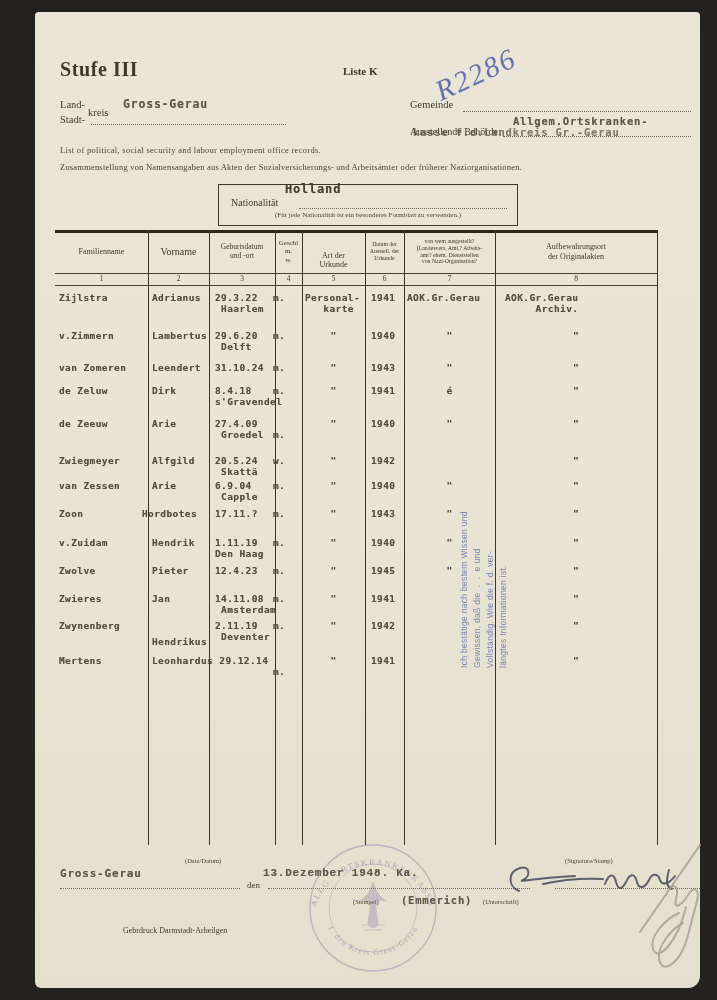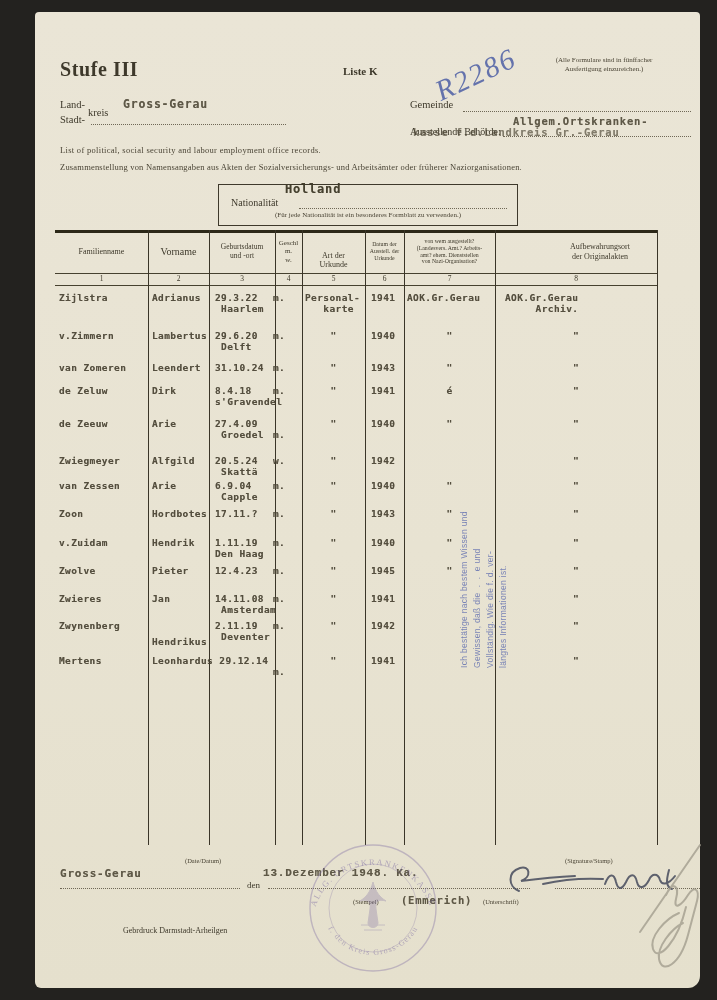--- a/index.html
+++ b/index.html
@@ -49,24 +49,20 @@
   .ink{color:#4d5fa5;}
 </style>
 </head>
 <body>
 
 <div class="paper">
 
   <div class="abs serif" style="left:25px;top:46px;font-size:20px;font-weight:bold;letter-spacing:.6px;">Stufe III</div>
   <div class="abs serif" style="left:308px;top:53px;font-size:11px;font-weight:bold;">Liste K</div>
   <div class="abs ink" style="left:398px;top:46px;font-size:29px;font-style:italic;font-family:'Liberation Serif',serif;transform:rotate(-25deg);letter-spacing:2px;opacity:.85;">R2286</div>
-  <div class="abs" style="left:478px;top:44px;width:182px;text-align:center;font-size:7px;line-height:8.5px;color:#4a4435;">
-    <div>(Alle Formulare sind in fünffacher</div>
-    <div>Ausfertigung einzureichen.)</div>
-  </div>
 
   <div class="abs serif" style="left:25px;top:87px;font-size:10.5px;">Land-</div>
   <div class="abs serif" style="left:25px;top:102px;font-size:10.5px;">Stadt-</div>
   <div class="abs serif" style="left:53px;top:95px;font-size:10.5px;">kreis</div>
   <div class="abs typed" style="left:88px;top:85px;font-size:11.5px;">Gross-Gerau</div>
   <div class="abs dotted" style="left:56px;top:112px;width:195px;"></div>
 
   <div class="abs serif" style="left:375px;top:87px;font-size:10.5px;">Gemeinde</div>
   <div class="abs dotted" style="left:428px;top:99px;width:228px;"></div>
   <div class="abs typed" style="left:478px;top:103px;font-size:10.5px;">Allgem.Ortskranken-</div>
@@ -108,21 +104,21 @@
 w.</div>
   <div class="hdr-cell" style="left:267px;top:219px;width:63px;height:58px;font-size:8px;">Art der
 Urkunde</div>
   <div class="hdr-cell" style="left:330px;top:219px;width:39px;height:41px;font-size:5.8px;">Datum der
 Ausstell. der
 Urkunde</div>
   <div class="hdr-cell" style="left:369px;top:219px;width:91px;height:41px;font-size:5.8px;">von wem ausgestellt?
 (Landesvers. Amt.? Arbeits-
 amt? ehem. Dienststellen
 von Nazi-Organisation?</div>
-  <div class="hdr-cell" style="left:460px;top:219px;width:162px;height:41px;font-size:8px;padding-left:24px;">Aufbewahrungsort
+  <div class="hdr-cell" style="left:460px;top:219px;width:162px;height:41px;font-size:8px;">Aufbewahrungsort
 der Originalakten</div>
 
   <div>
       <div class="numcell" style="left: 20px; top: 262px; width: 93px;">1</div>
       <div class="numcell" style="left: 113px; top: 262px; width: 61px;">2</div>
       <div class="numcell" style="left: 174px; top: 262px; width: 66px;">3</div>
       <div class="numcell" style="left: 240px; top: 262px; width: 27px;">4</div>
       <div class="numcell" style="left: 267px; top: 262px; width: 63px;">5</div>
       <div class="numcell" style="left: 330px; top: 262px; width: 39px;">6</div>
       <div class="numcell" style="left: 369px; top: 262px; width: 91px;">7</div>
@@ -187,21 +183,21 @@
       <div class="cell" style="top: 468px; left: 24px;">van Zessen</div>
       <div class="cell" style="top: 468px; left: 117px;">Arie</div>
       <div class="cell" style="top: 468px; left: 180px;">6.9.04
  Capple</div>
       <div class="cell" style="top: 468px; left: 238px;">m.</div>
       <div class="cell" style="top: 468px; left: 267px; width: 63px; text-align: center;">"</div>
       <div class="cell" style="top: 468px; left: 336px;">1940</div>
       <div class="cell" style="top: 468px; left: 369px; width: 91px; text-align: center;">"</div>
       <div class="cell" style="top: 468px; left: 460px; width: 162px; text-align: center;">"</div>
       <div class="cell" style="top: 496px; left: 24px;">Zoon</div>
-      <div class="cell" style="top: 496px; left: 117px;">Hordbotes</div>
+      <div class="cell" style="top: 496px; left: 107px;">Hordbotes</div>
       <div class="cell" style="top: 496px; left: 180px;">17.11.?</div>
       <div class="cell" style="top: 496px; left: 238px;">m.</div>
       <div class="cell" style="top: 496px; left: 267px; width: 63px; text-align: center;">"</div>
       <div class="cell" style="top: 496px; left: 336px;">1943</div>
       <div class="cell" style="top: 496px; left: 369px; width: 91px; text-align: center;">"</div>
       <div class="cell" style="top: 496px; left: 460px; width: 162px; text-align: center;">"</div>
       <div class="cell" style="top: 525px; left: 24px;">v.Zuidam</div>
       <div class="cell" style="top: 525px; left: 117px;">Hendrik</div>
       <div class="cell" style="top: 525px; left: 180px;">1.11.19
 Den Haag</div>

